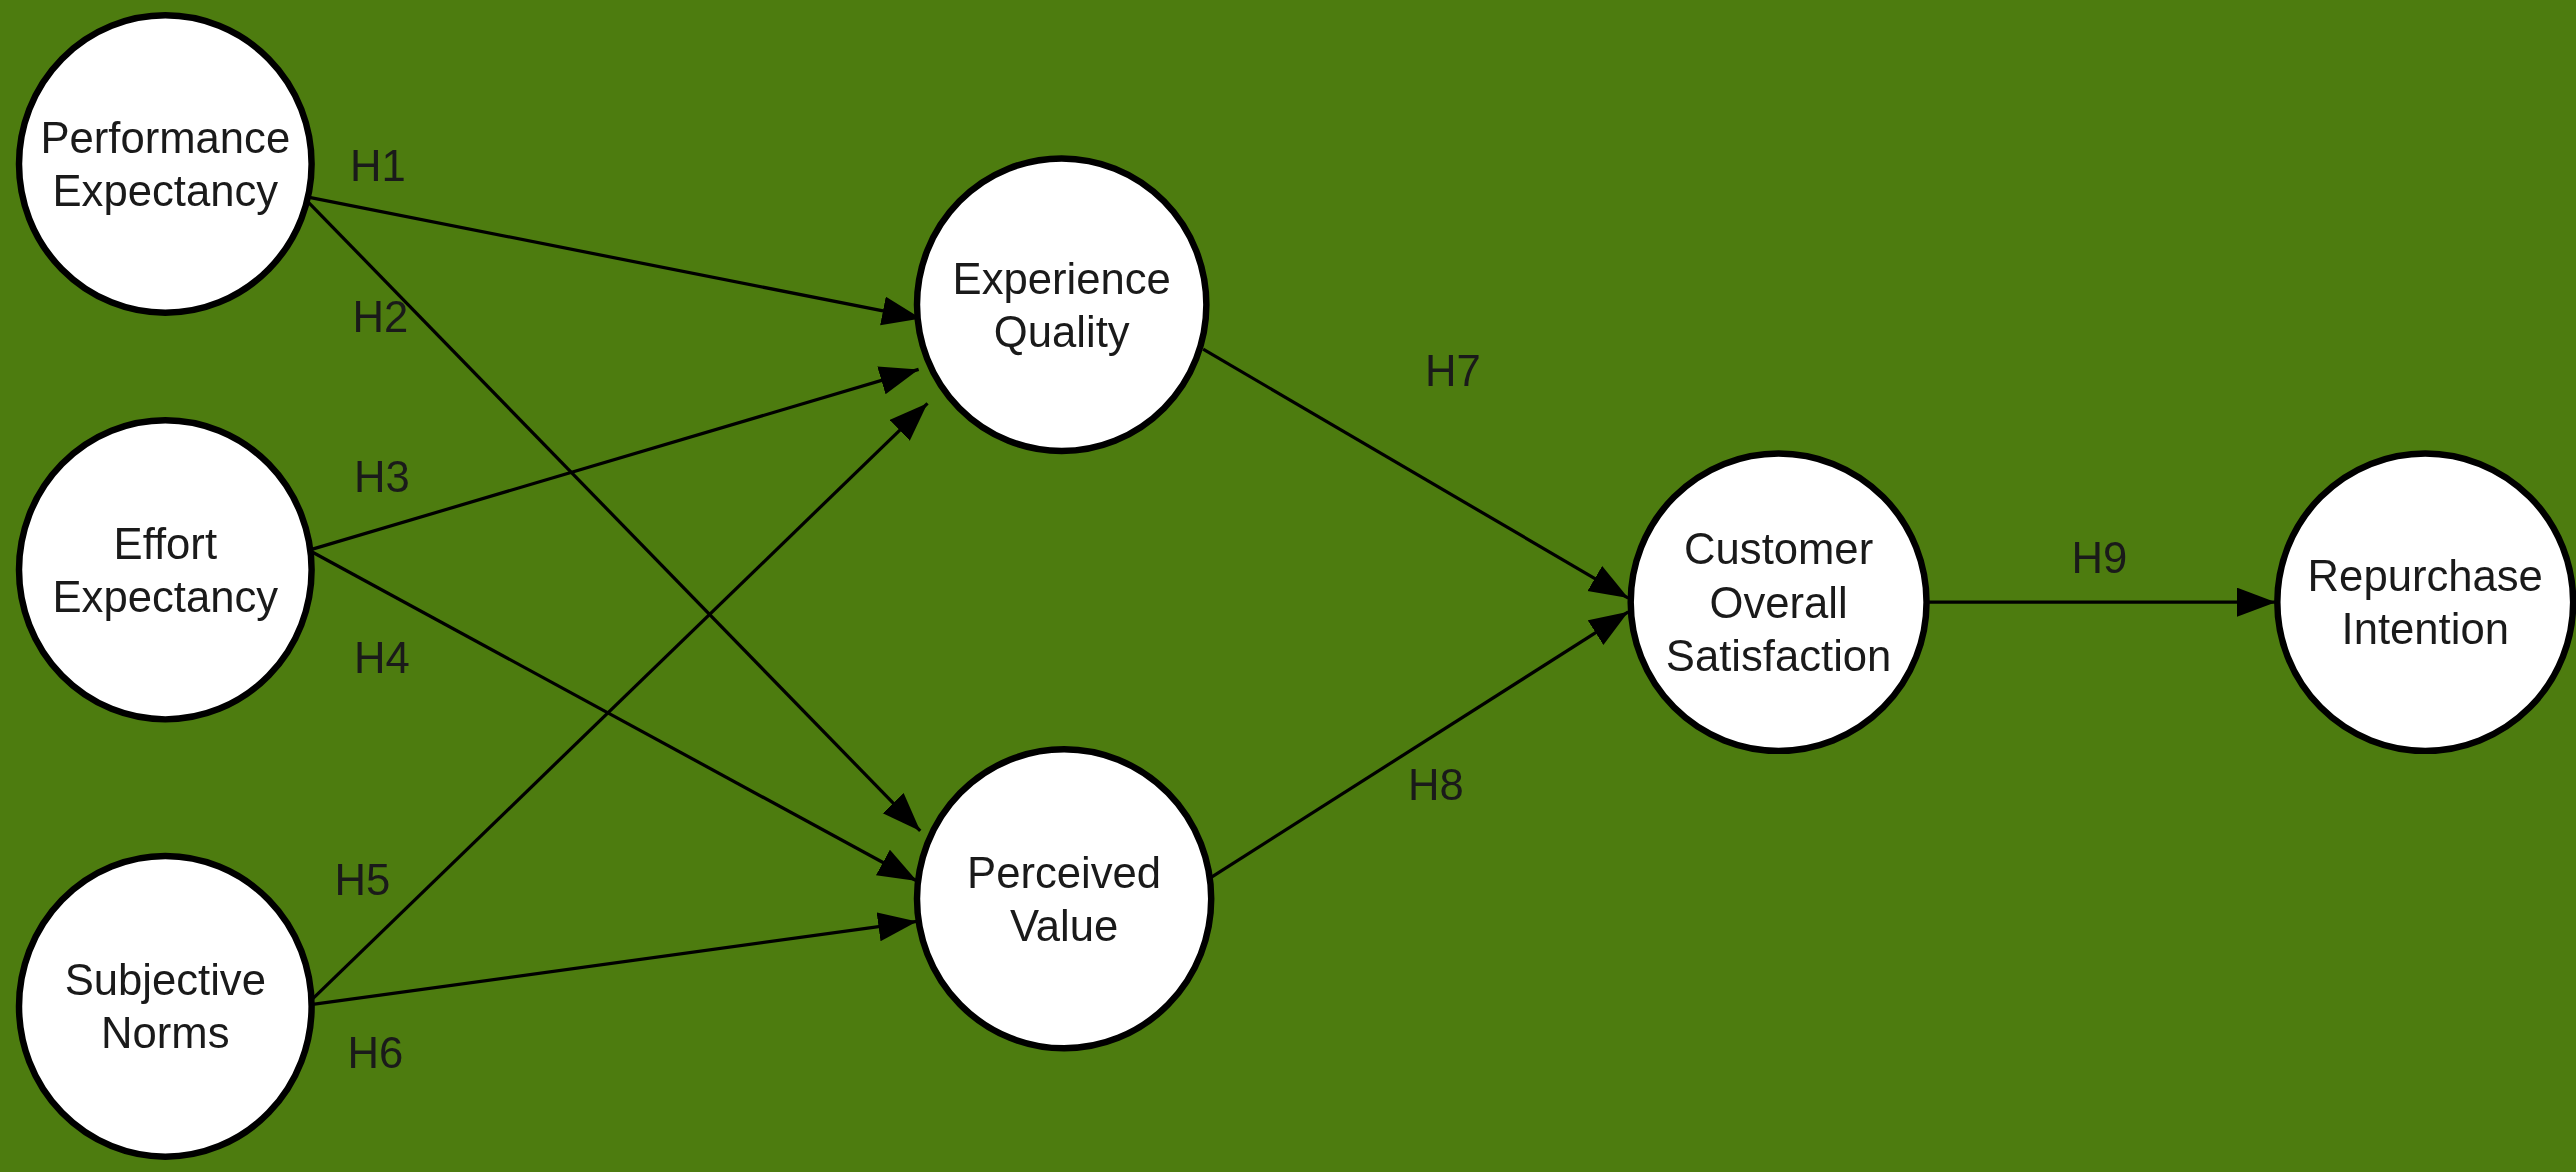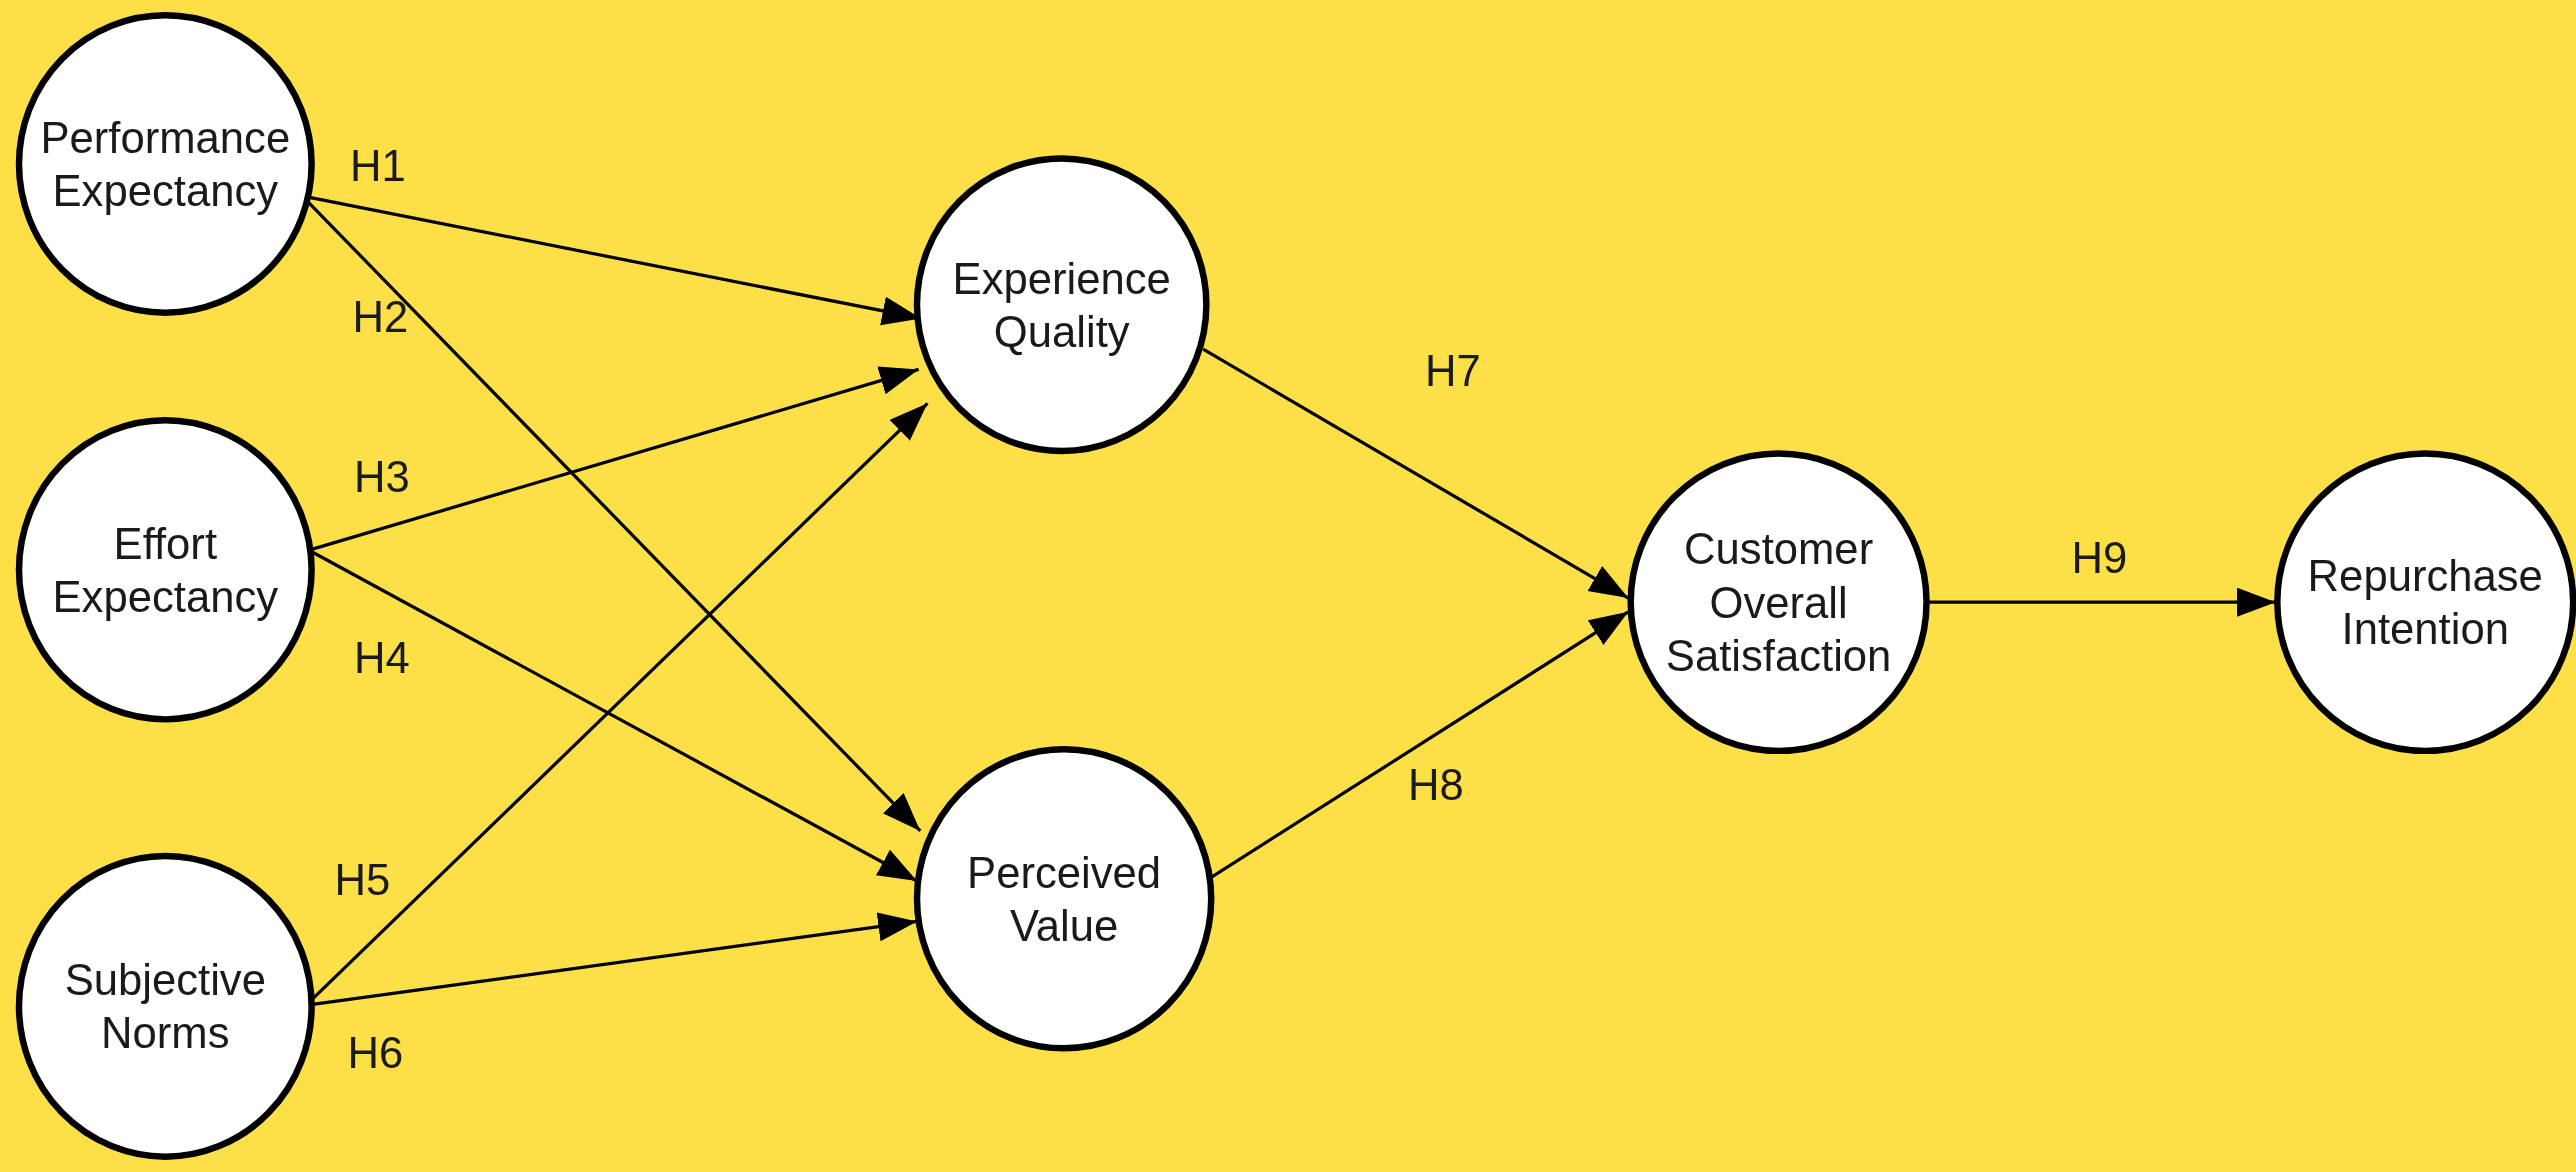--- a/index.html
+++ b/index.html
@@ -6,21 +6,21 @@
     margin: 0;
     padding: 0;
     background: #ffffff;
     width: 2576px;
     height: 1172px;
     overflow: hidden;
   }
   #diagram-canvas {
     width: 2576px;
     height: 1172px;
-    background: #fde047;
+    background: #4d7c0f;
   }
   svg { display: block; }
   .node-label tspan, .edge-label {
     font-family: "Liberation Sans", sans-serif;
     font-size: 54px;
     fill: #1a1a1a;
     dominant-baseline: central;
   }
   .node-ellipse {
     fill: #ffffff;

